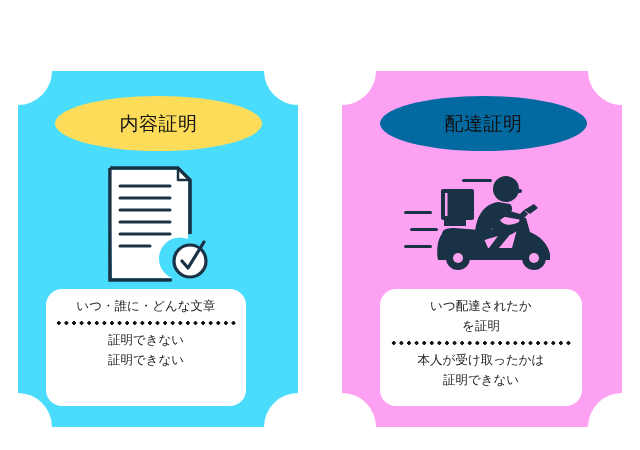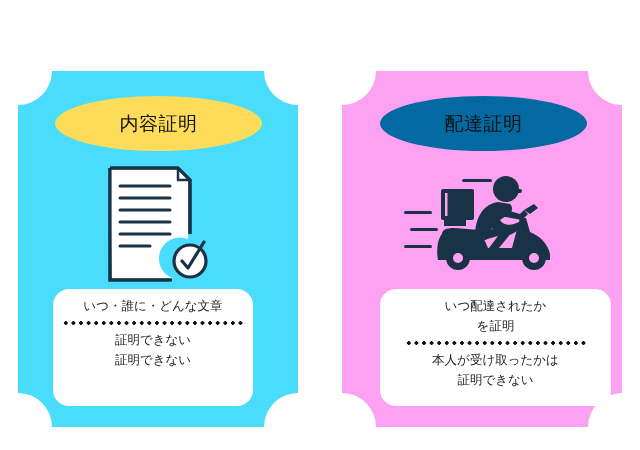--- a/index.html
+++ b/index.html
@@ -30,22 +30,22 @@
       position: absolute; left: 40px; top: 218px; width: 200px; height: 117px;
       background: #ffffff; border-radius: 16px; text-align: center; color: #222222;
       font-size: 12.5px; line-height: 20px; box-sizing: border-box; padding-top: 7px;
     }
     .textbox .line { display: block; white-space: nowrap; }
     .divider {
       margin: 5px auto 5px auto; width: 182px; height: 4px;
       background-image: radial-gradient(circle, #111 0, #111 1.6px, transparent 1.7px);
       background-size: 7.6px 4px; background-repeat: repeat-x; background-position: 0 0;
     }
-    .card.left .textbox { left: 35px; }
-    .card.right .textbox { left: 38px; width: 231px; }
+    .card.left .textbox { left: 28px; }
+    .card.right .textbox { left: 38px; width: 202px; }
   </style>
 </head>
 <body>
 
 <div class="card left">
   <div class="bg" style="background:#4ADCFC;"></div>
   <div class="notch tl"></div>
   <div class="notch tr"></div>
   <div class="notch bl"></div>
   <div class="notch br"></div>

